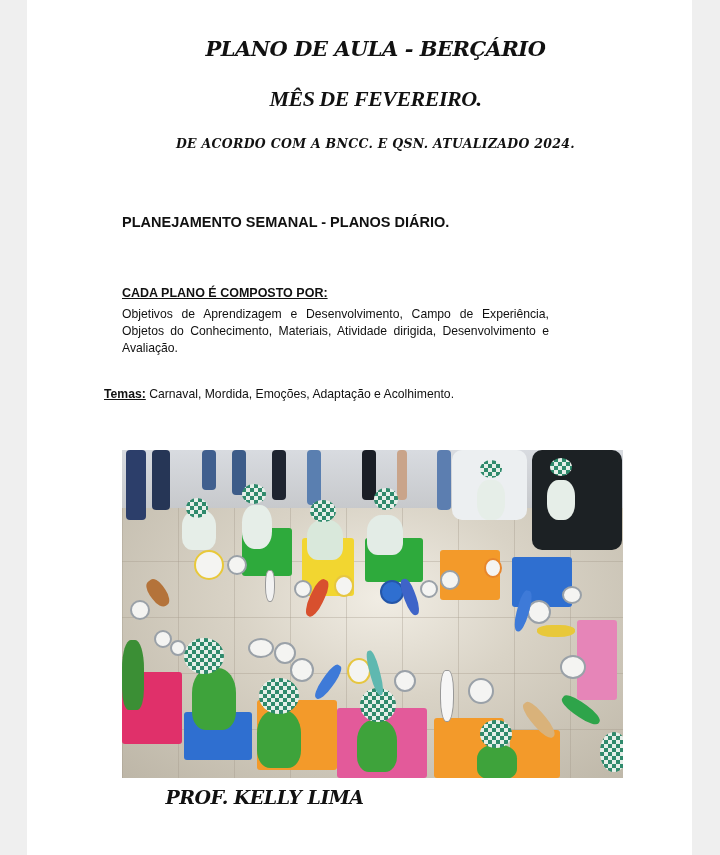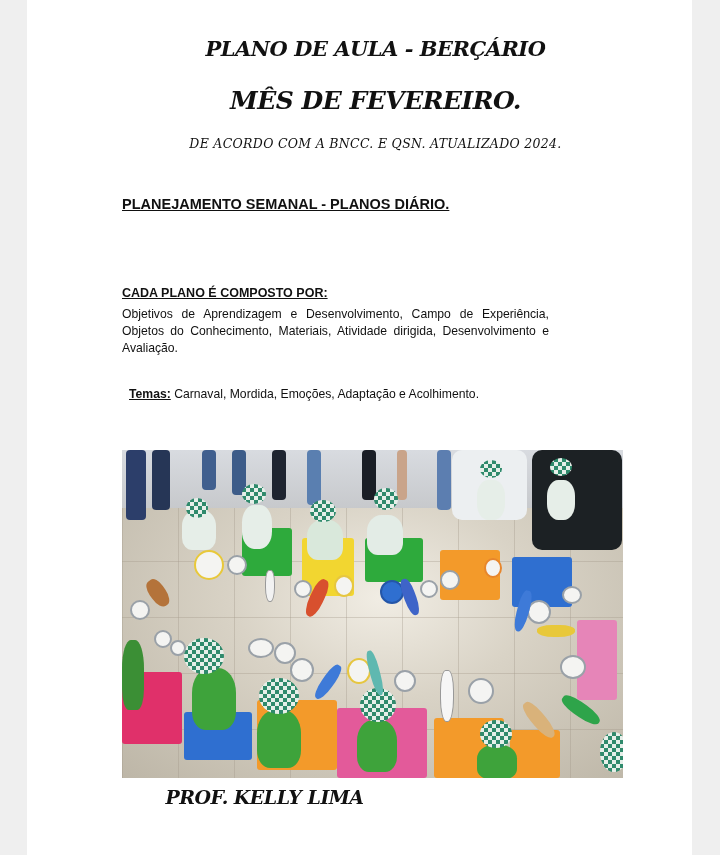--- a/index.html
+++ b/index.html
@@ -8,30 +8,30 @@
     position: absolute; left: 27px; top: 0; width: 665px; height: 855px;
     background: #ffffff;
   }
   .script {
     font-family: "DejaVu Serif", serif;
     font-style: italic; font-weight: bold; color: #111;
     position: absolute; left: 16px; width: 100%; text-align: center;
     letter-spacing: -0.5px;
   }
   .title1 { top: 36px; font-size: 21px; }
-  .title2 { top: 86px; font-size: 25px; }
-  .subtitle { top: 136px; font-size: 12.5px; font-weight: normal; letter-spacing: 0.3px; }
+  .title2 { top: 86px; font-size: 22px; font-family: Liberation Serif, serif; }
+  .subtitle { top: 136px; font-size: 12.5px; font-weight: bold; letter-spacing: 0.3px; }
   .sans { font-family: "Liberation Sans", sans-serif; color: #111; position: absolute; }
-  .h-plan { left: 95px; top: 192px; font-size: 14.5px; font-weight: bold; line-height: 24px; text-decoration: underline; }
+  .h-plan { left: 95px; top: 210px; font-size: 14.5px; font-weight: bold; line-height: 24px; }
   .h-comp { left: 95px; top: 286px; font-size: 12.5px; font-weight: bold; text-decoration: underline; }
   .body-text {
     left: 95px; top: 306px; width: 427px; font-size: 12.2px; line-height: 17px;
     text-align: justify; text-align-last: left;
   }
-  .temas { left: 102px; top: 387px; font-size: 12.2px; }
+  .temas { left: 77px; top: 387px; font-size: 12.2px; }
   .temas-label { font-weight: bold; text-decoration: underline; }
   .photo {
     position: absolute; left: 95px; top: 450px; width: 501px; height: 328px;
     overflow: hidden; background: #c9c3b5;
   }
   .floor {
     position: absolute; inset: 0;
     background:
       linear-gradient(90deg, rgba(160,150,135,0.35) 1px, transparent 1px) 0 0/56px 56px,
       linear-gradient(0deg, rgba(160,150,135,0.35) 1px, transparent 1px) 0 0/56px 56px,

